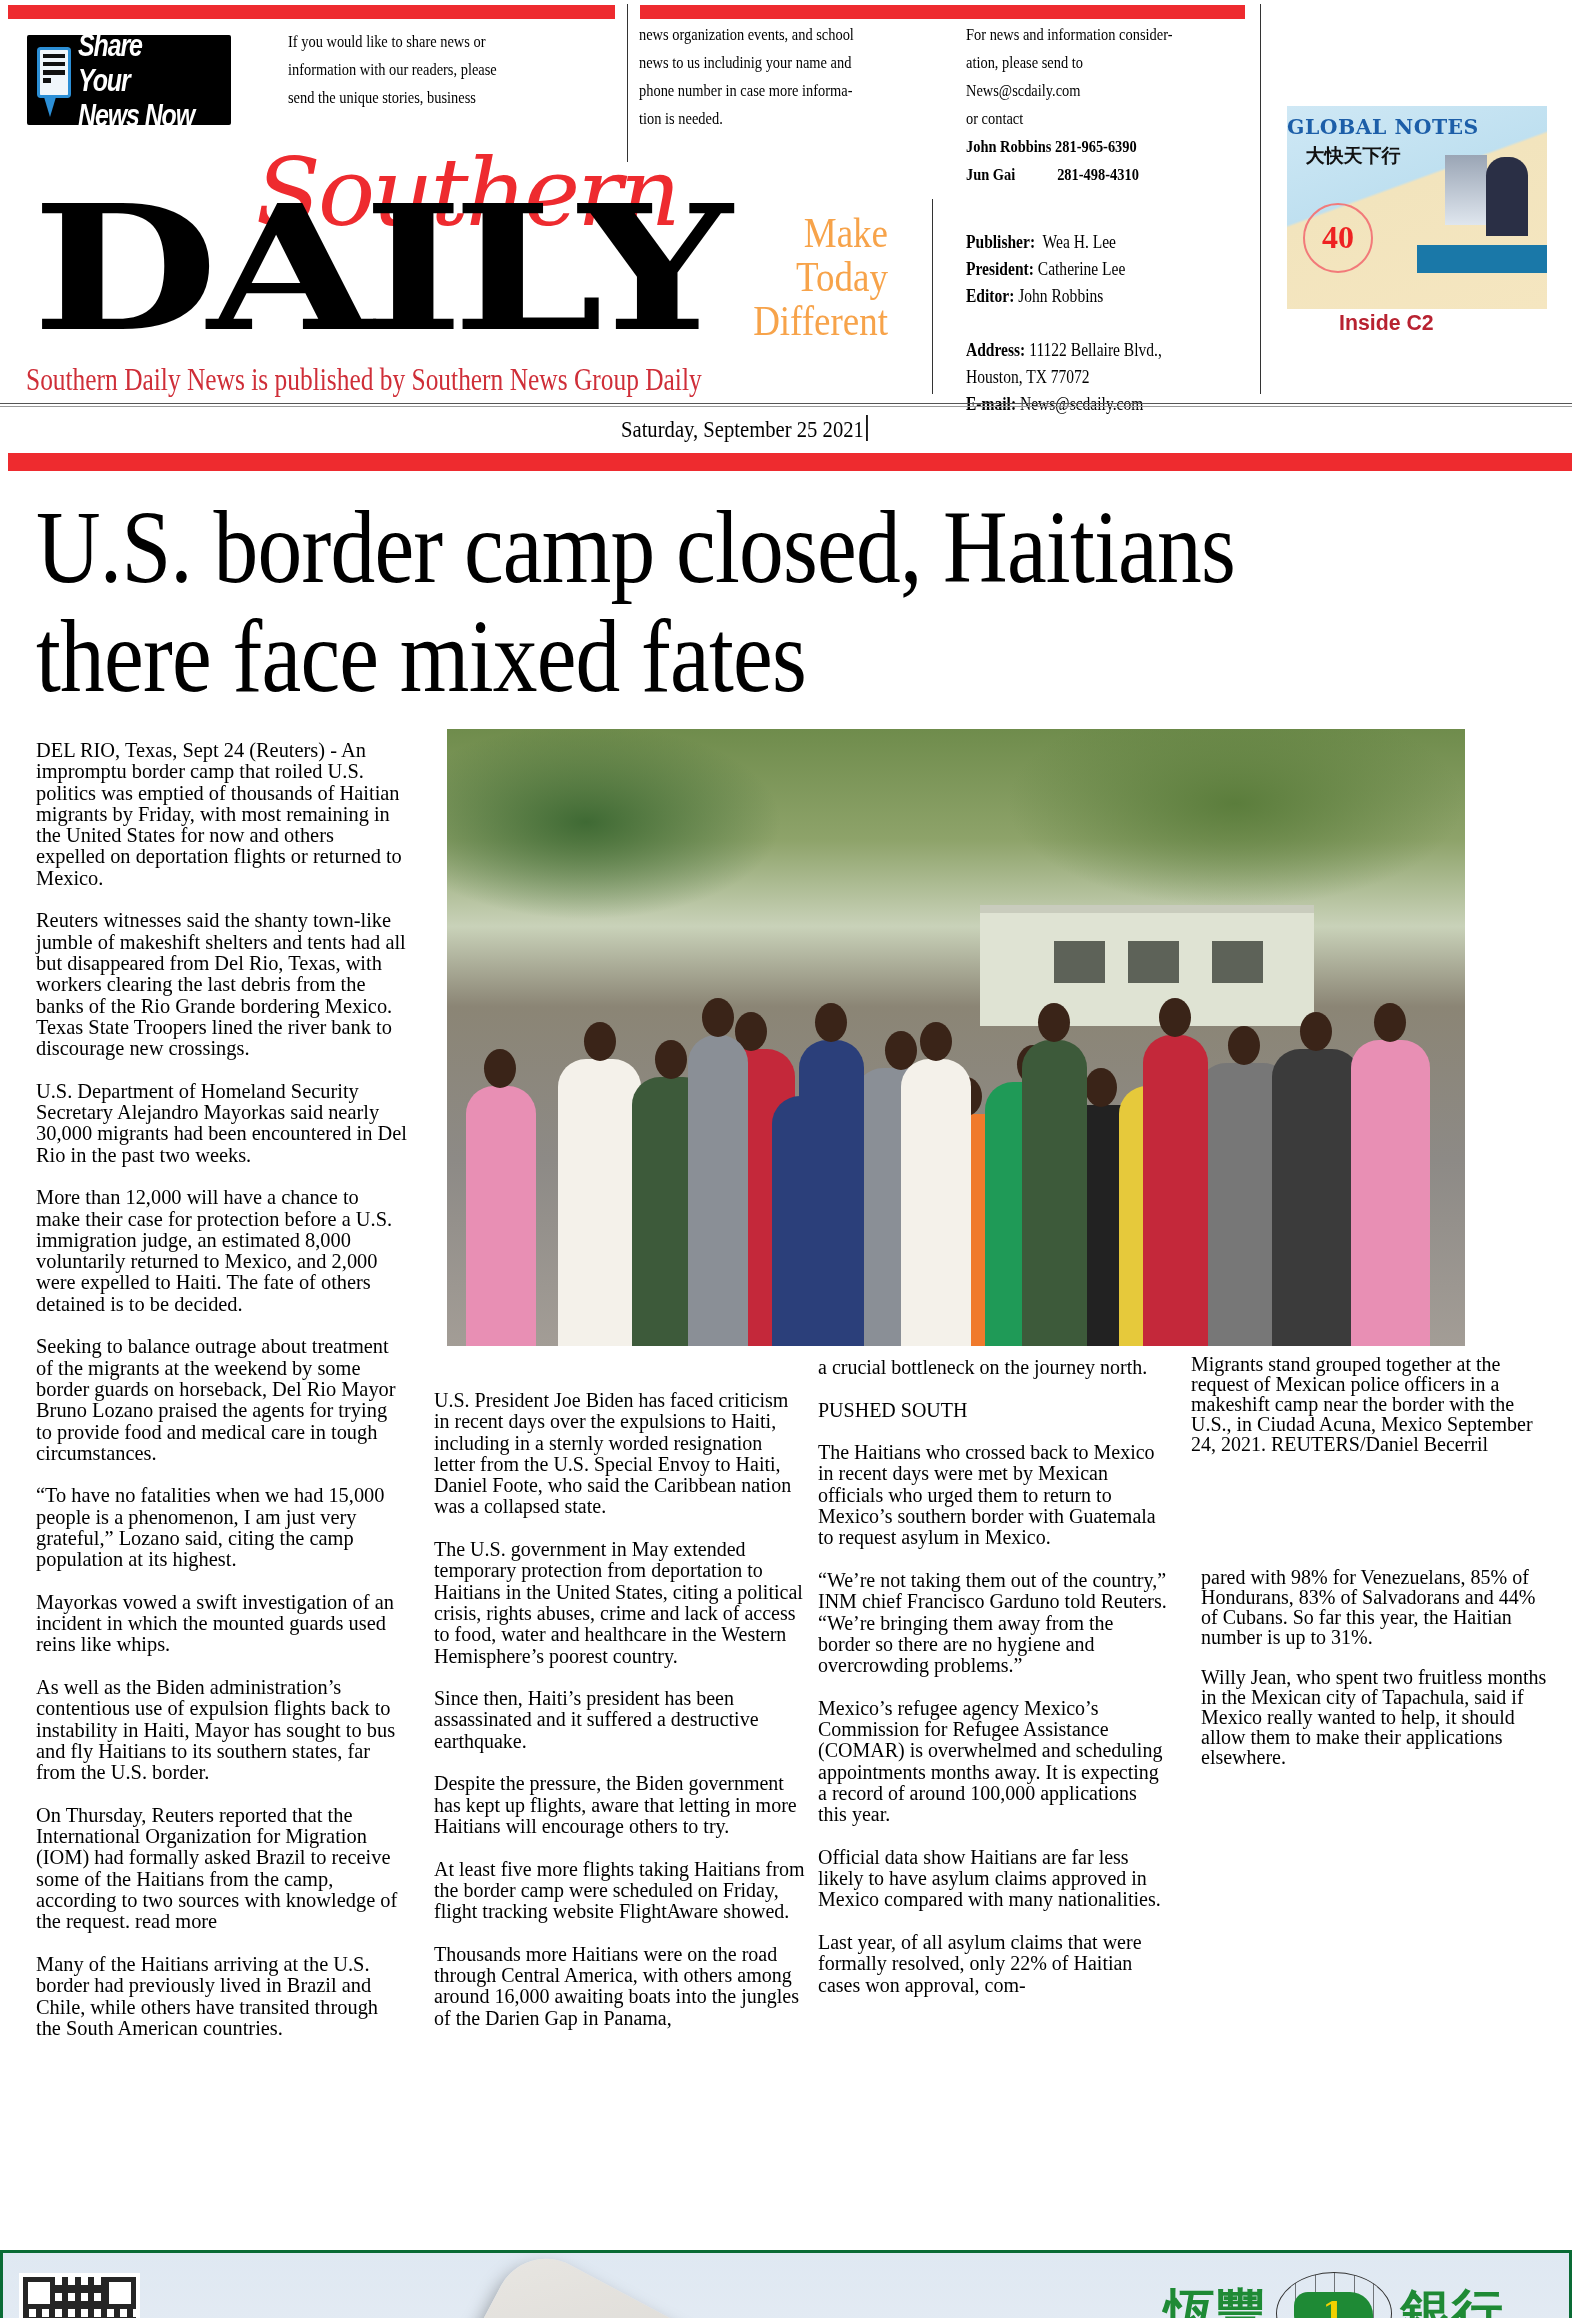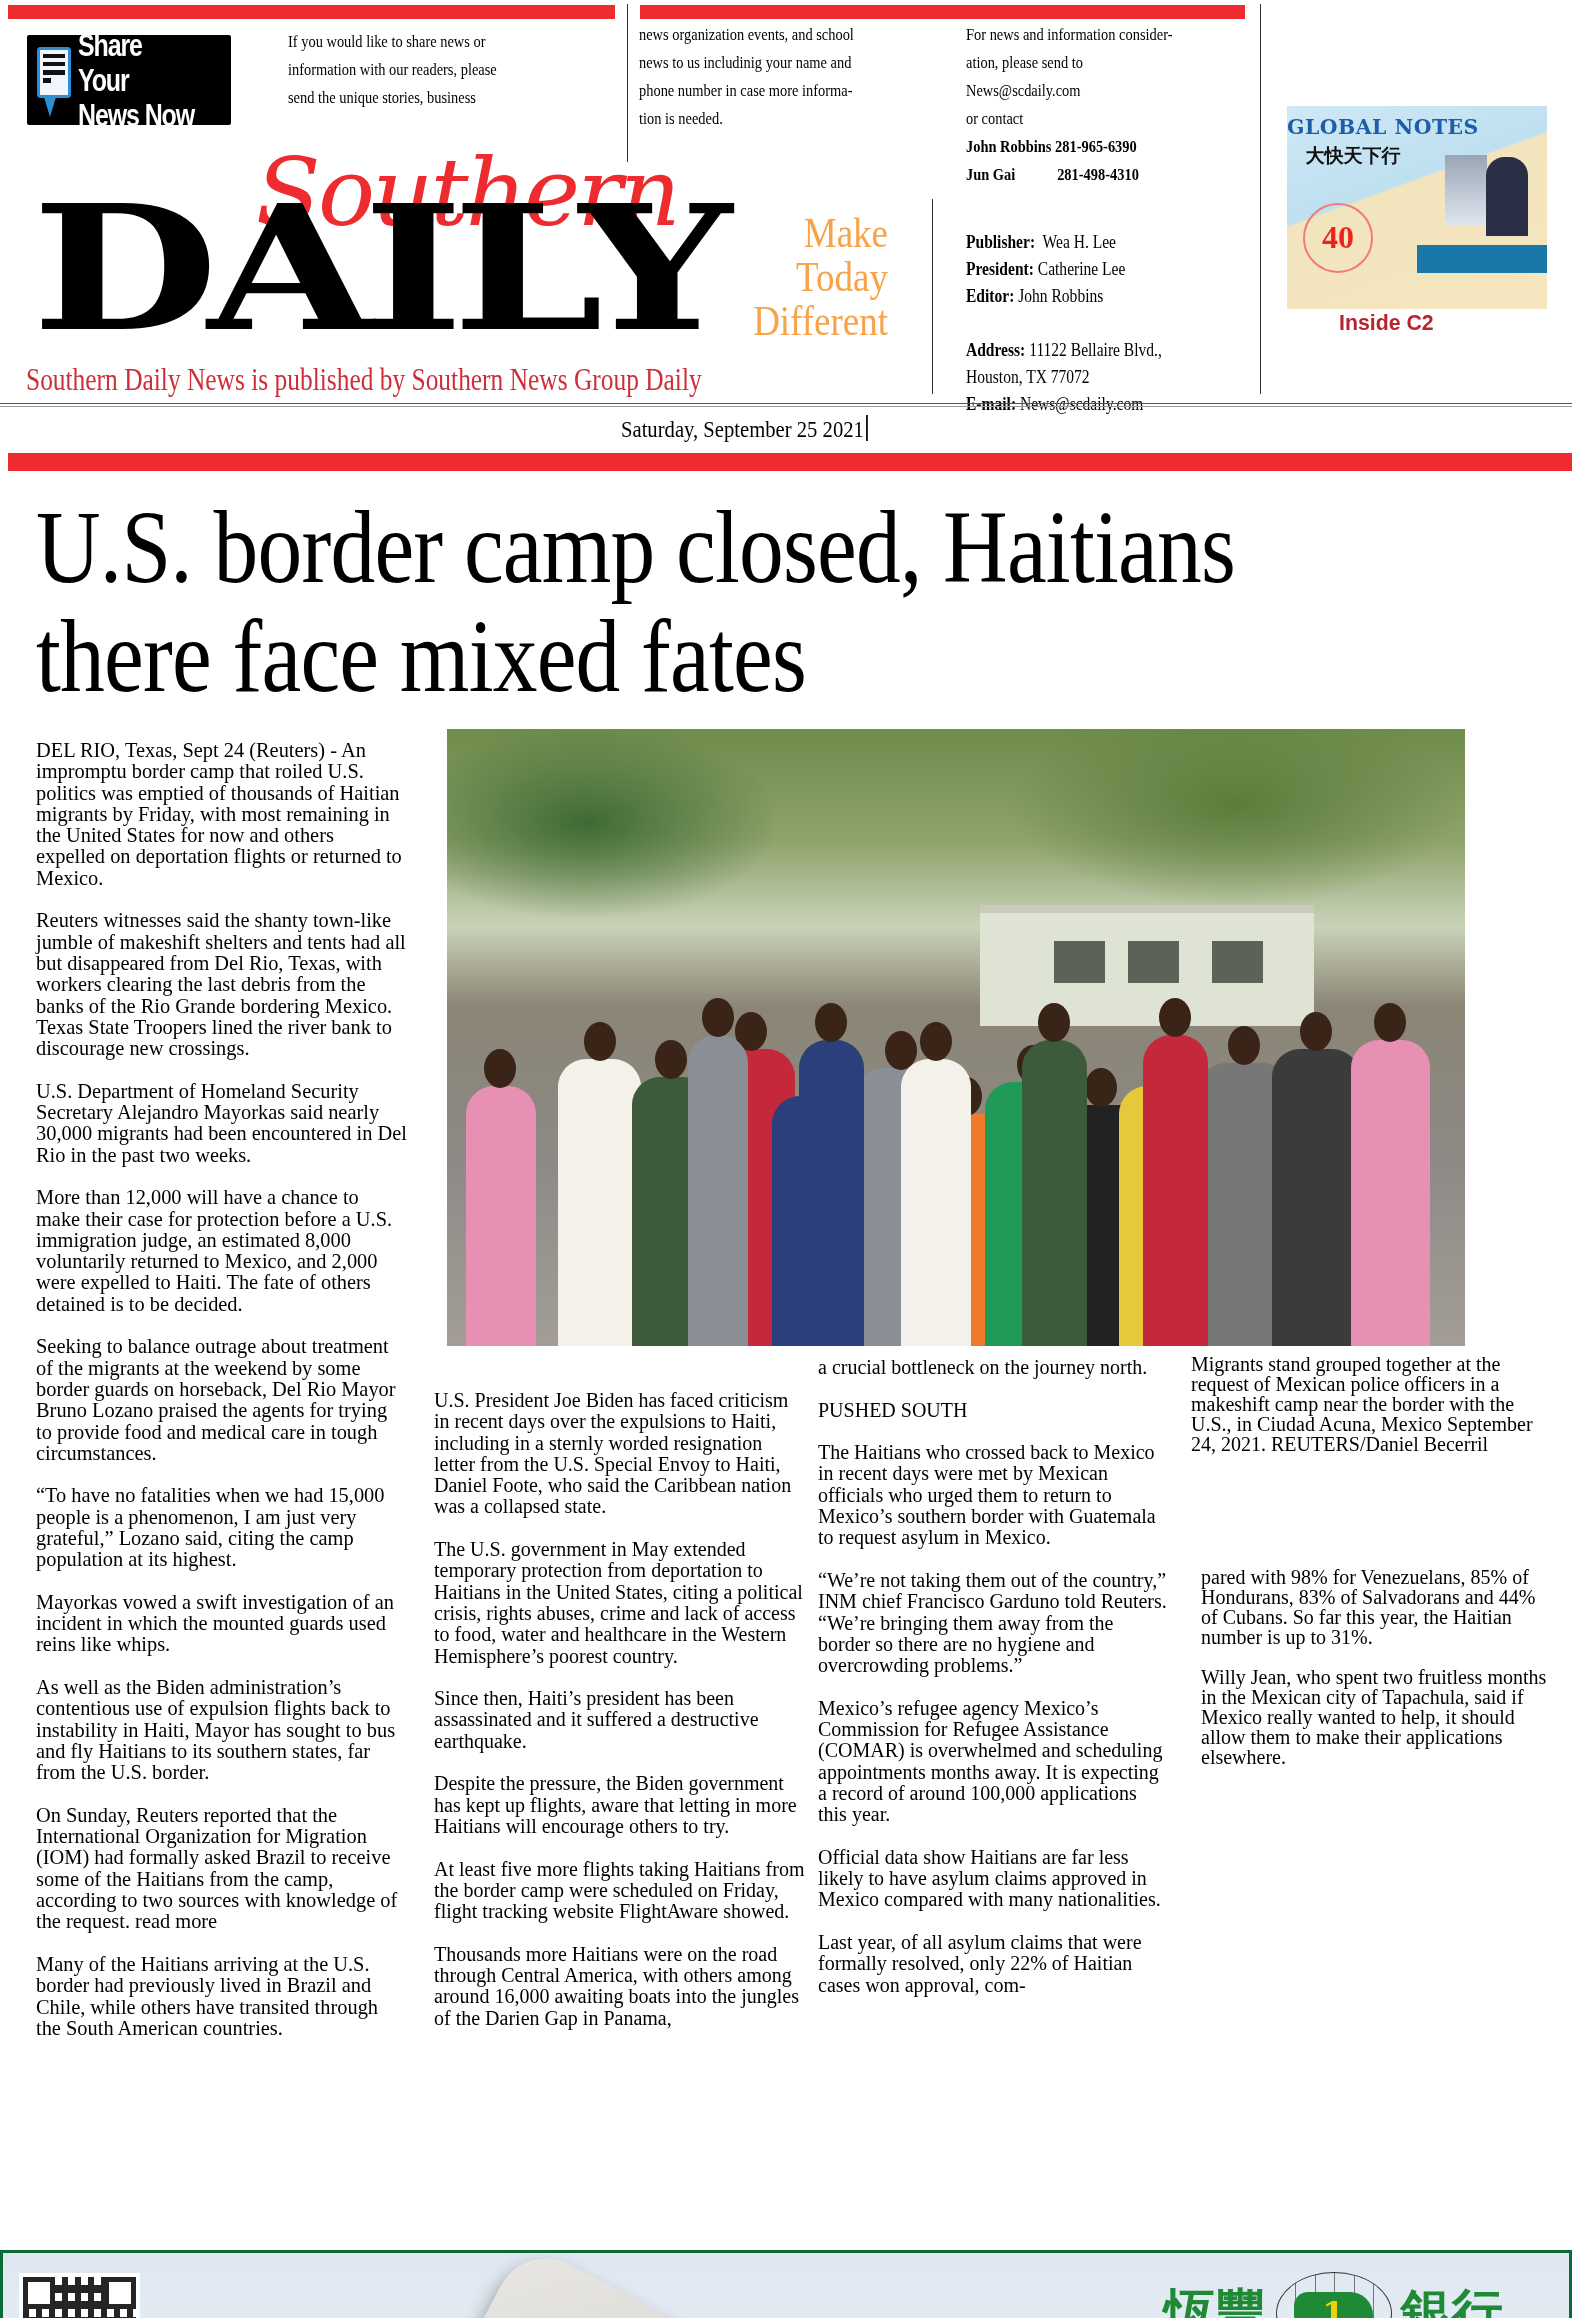--- a/index.html
+++ b/index.html
@@ -3,21 +3,21 @@
 <meta charset="utf-8">
 <style>
   * { box-sizing: border-box; margin: 0; padding: 0; }
   html, body { width: 1572px; height: 2966px; background: #ffffff; overflow: hidden; }
   body { position: relative; font-family: "Liberation Serif", "DejaVu Serif", serif; color: #000; }
   .abs { position: absolute; }
 
   
   .red-bar { background: #ee2b2f; }
   .vline { background: #333; width: 1.4px; }
-  .share-badge { left: 27px; top: 35px; width: 204px; height: 90px; background: #000; border-radius: 1.9px; display: flex; align-items: center; padding-left: 10.2px; }
+  .share-badge { left: 27px; top: 35px; width: 204px; height: 90px; background: #000; border-radius: 1.9px; display: flex; align-items: center; padding-left: 10.2px; font-style: italic; }
   .share-badge .bubble { width: 37px; height: 70px; position: relative; }
   .share-badge .bubble .box { position: absolute; left: 0; top: 1.9px; width: 34px; height: 51px; background: #f0f6fb; border: 3.7px solid #2c8fd6; border-radius: 3.7px; }
   .share-badge .bubble .box i { display: block; height: 4.6px; background: #111; margin: 3.7px 2.8px 0; }
   .share-badge .bubble .tail { position: absolute; left: 6.5px; top: 52px; width: 0; height: 0; border-left: 6.5px solid transparent; border-right: 6.5px solid transparent; border-top: 20.4px solid #2c8fd6; }
   .share-badge .txt { color: #fff; font-family: "Liberation Sans", "DejaVu Sans", sans-serif; font-weight: bold; font-size: 32px; line-height: 35px; letter-spacing: -1.4px; transform: scaleX(0.78); transform-origin: left center; margin-left: 4.6px; }
   .intro-text { font-size: 17.6px; line-height: 28px; transform: scaleX(0.82); transform-origin: left top; white-space: nowrap; }
   .contact-text { font-size: 17.6px; line-height: 28px; transform: scaleX(0.82); transform-origin: left top; white-space: nowrap; }
   .contact-text b { font-weight: bold; }
   .contact-text .gap { display: inline-block; width: 51px; }
 
@@ -171,21 +171,21 @@
 
 <div class="abs col col1">
   <p>DEL RIO, Texas, Sept 24 (Reuters) - An impromptu border camp that roiled U.S. politics was emptied of thousands of Haitian migrants by Friday, with most remaining in the United States for now and others expelled on deportation flights or returned to Mexico.</p>
   <p>Reuters witnesses said the shanty town-like jumble of makeshift shelters and tents had all but disappeared from Del Rio, Texas, with workers clearing the last debris from the banks of the Rio Grande bordering Mexico. Texas State Troopers lined the river bank to discourage new crossings.</p>
   <p>U.S. Department of Homeland Security Secretary Alejandro Mayorkas said nearly 30,000 migrants had been encountered in Del Rio in the past two weeks.</p>
   <p>More than 12,000 will have a chance to make their case for protection before a U.S. immigration judge, an estimated 8,000 voluntarily returned to Mexico, and 2,000 were expelled to Haiti. The fate of others detained is to be decided.</p>
   <p>Seeking to balance outrage about treatment of the migrants at the weekend by some border guards on horseback, Del Rio Mayor Bruno Lozano praised the agents for trying to provide food and medical care in tough circumstances.</p>
   <p>“To have no fatalities when we had 15,000 people is a phenomenon, I am just very grateful,” Lozano said, citing the camp population at its highest.</p>
   <p>Mayorkas vowed a swift investigation of an incident in which the mounted guards used reins like whips.</p>
   <p>As well as the Biden administration’s contentious use of expulsion flights back to instability in Haiti, Mayor has sought to bus and fly Haitians to its southern states, far from the U.S. border.</p>
-  <p>On Sunday, Reuters reported that the International Organization for Migration (IOM) had formally asked Brazil to receive some of the Haitians from the camp, according to two sources with knowledge of the request. read more</p>
+  <p>On Thursday, Reuters reported that the International Organization for Migration (IOM) had formally asked Brazil to receive some of the Haitians from the camp, according to two sources with knowledge of the request. read more</p>
   <p>Many of the Haitians arriving at the U.S. border had previously lived in Brazil and Chile, while others have transited through the South American countries.</p>
 </div>
 
 <div class="abs photo" title="Migrants stand grouped together in a makeshift camp">
   <div class="building">
       <i style="left:74px"></i>
       <i style="left:148px"></i>
       <i style="left:232px"></i>
     </div>
   <div class="crowd" id="crowd">

